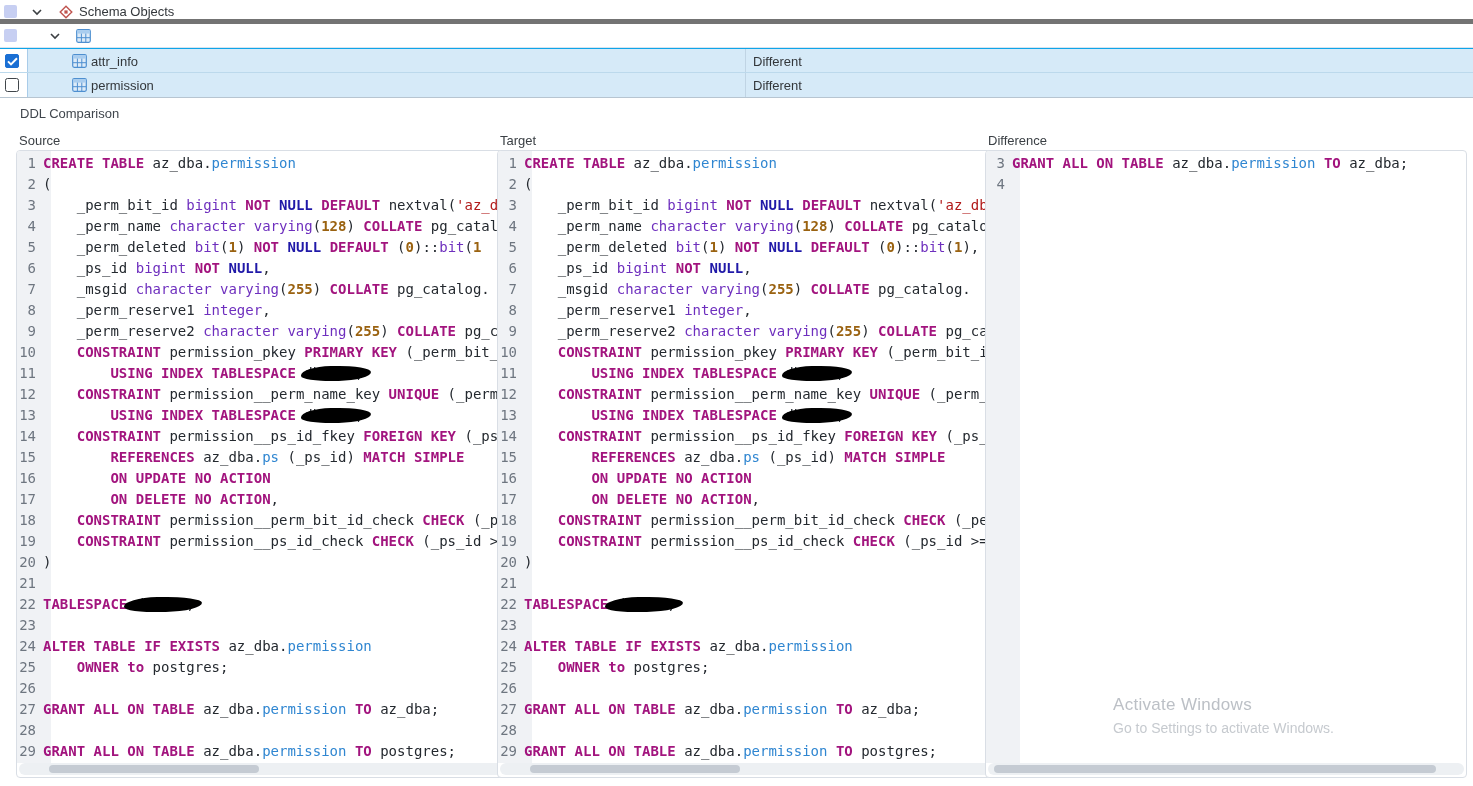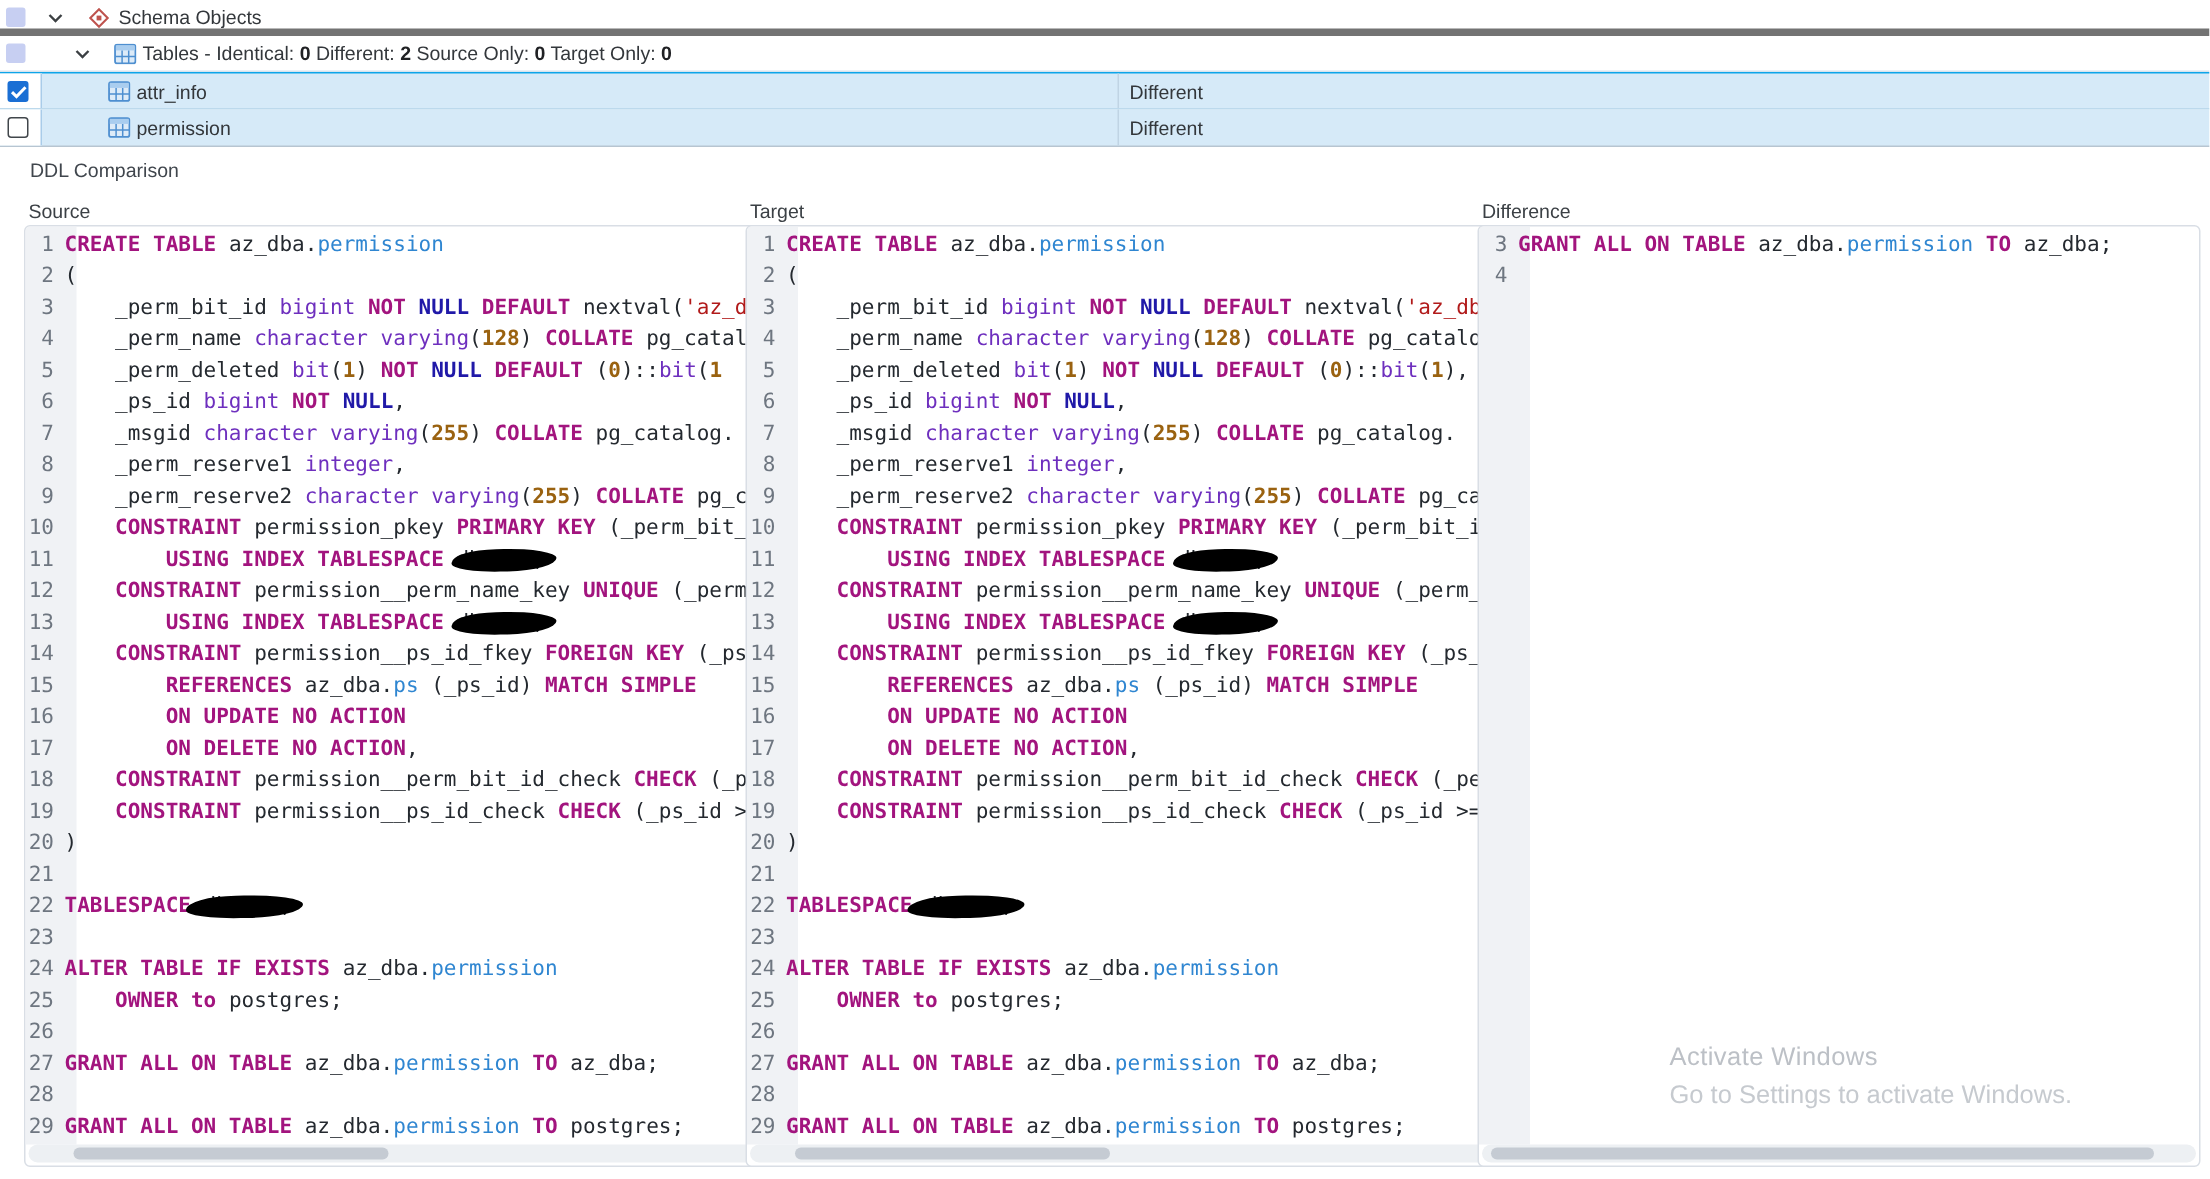--- a/index.html
+++ b/index.html
@@ -72,21 +72,21 @@
   
   .hscroll{position:absolute;left:2px;right:2px;bottom:2px;height:12px;background:var(--track);border-radius:6px}
   .hthumb{position:absolute;top:2px;height:8px;background:var(--thumb);border-radius:4px}
   .p-source .hthumb,.p-target .hthumb{left:30px;width:210px}
   .p-diff .hthumb{left:6px;width:442px}
   .vthumb{position:absolute;right:3px;top:10px;width:8px;height:113px;background:var(--thumb);border-radius:4px}
 
   
   #watermark{position:absolute;left:1113px;top:695px;color:#bcc0c6;pointer-events:none}
   #watermark .wm1{font-size:17px;font-weight:300;letter-spacing:.3px}
-  #watermark .wm2{font-size:17px;color:#c6cacf;margin-top:5px}
+  #watermark .wm2{font-size:14px;color:#c6cacf;margin-top:5px}
 </style>
 </head>
 <body>
 
 <div class="tree-row" id="row-root">
   <span class="cb tri"></span>
   <svg class="chev" style="left:31px" viewBox="0 0 12 10">
       <path d="M2 3 l4 4 4-4" fill="none" stroke="#3c4043" stroke-width="1.6"></path>
     </svg>
   <span class="diamond-wrap">
@@ -103,21 +103,20 @@
   <svg class="chev" style="left:49px" viewBox="0 0 12 10">
       <path d="M2 3 l4 4 4-4" fill="none" stroke="#3c4043" stroke-width="1.6"></path>
     </svg>
   <svg class="tbl-icon" style="left:76px;top:5px" viewBox="0 0 15 14">
       <rect x="0.7" y="0.7" width="13.6" height="12.6" rx="1.5" fill="#ddebf8" stroke="#4e8fd0" stroke-width="1.2"></rect>
       <rect x="1.2" y="1.2" width="12.6" height="3.4" fill="#a9cdef"></rect>
       <line x1="5.4" y1="4.6" x2="5.4" y2="13" stroke="#4e8fd0"></line>
       <line x1="9.8" y1="4.6" x2="9.8" y2="13" stroke="#4e8fd0"></line>
       <line x1="1" y1="8.7" x2="14" y2="8.7" stroke="#4e8fd0"></line>
     </svg>
-  <span class="tree-label" id="tables-summary"><span>Tables - Identical: </span><b>0</b><span>  Different: </span><b>2</b><span>  Source Only: </span><b>0</b><span>  Target Only: </span><b>0</b></span>
 </div>
 
 <div id="obj-rows">
   <div class="obj-row">
     <div class="check-cell">
       <span class="cb checked">
         <svg width="11" height="9" viewBox="0 0 11 9">
             <path d="M1 4.4 L4 7.4 L10 1.2" fill="none" stroke="#fff" stroke-width="2"></path>
           </svg>
       </span>

